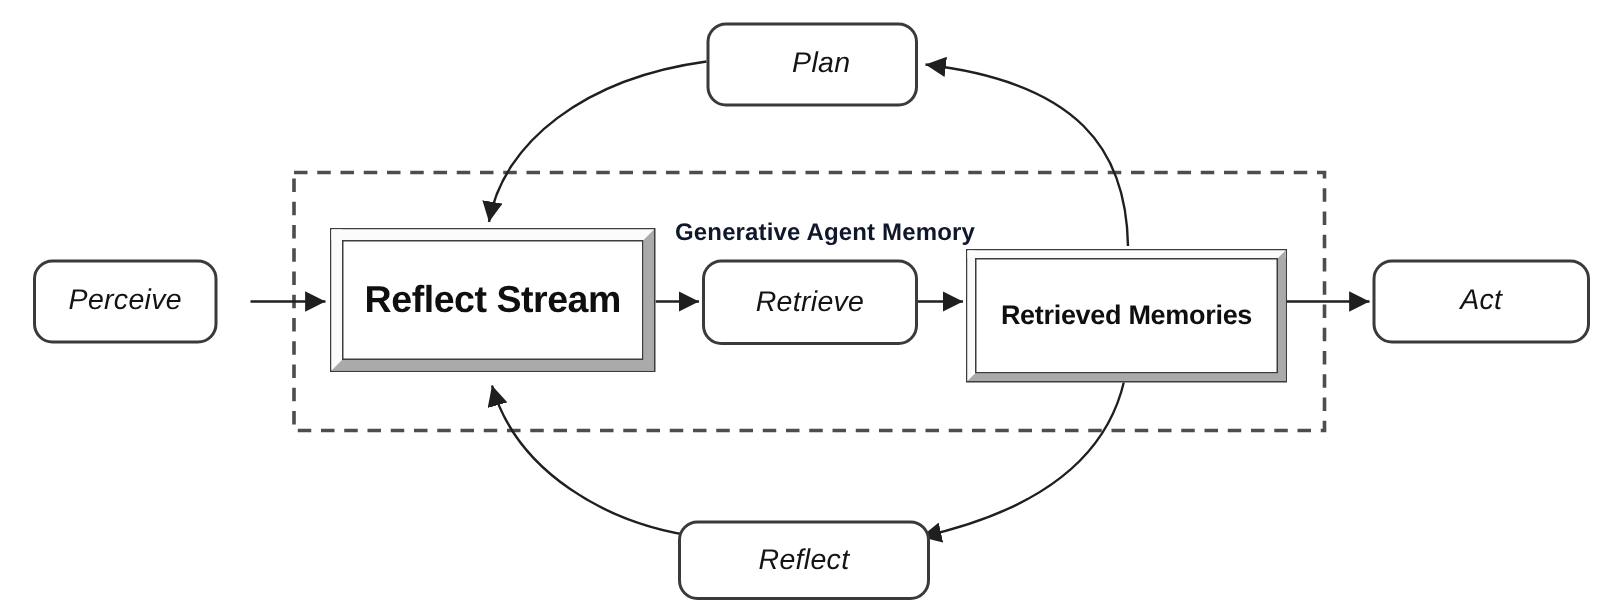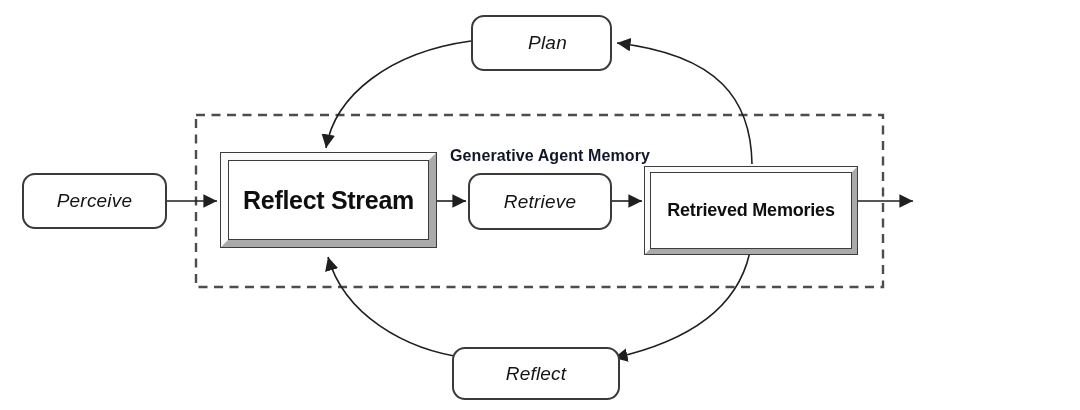--- a/index.html
+++ b/index.html
@@ -29,21 +29,21 @@
     border-radius: 13px;
     display: flex;
     align-items: center;
     justify-content: center;
     font-style: italic;
     font-size: 19px;
     font-weight: 500;
     color: #141414;
     letter-spacing: 0.2px;
   }
-  .pill-perceive { left: 22px;  top: 173px; width: 145px; height: 56px; justify-content: center; }
+  .pill-perceive { left: 22px;  top: 173px; width: 123px; height: 56px; justify-content: center; }
   .pill-plan     { left: 471px; top: 15px;  width: 141px; height: 56px; padding-left: 12px; }
   .pill-retrieve { left: 468px; top: 173px; width: 144px; height: 57px; }
   .pill-act      { left: 915px; top: 173px; width: 145px; height: 56px; }
   .pill-reflect  { left: 452px; top: 332px; width: 168px; height: 53px; margin-top: 15px; }
 
   
   .frame {
     position: absolute;
     box-sizing: border-box;
     border: 1px solid #3c3c3c;
@@ -118,20 +118,23 @@
   </div>
 
   <div class="pill pill-plan">
     <span>Plan</span>
   </div>
 
   <div class="pill pill-retrieve">
     <span>Retrieve</span>
   </div>
 
+  <div class="pill pill-act">
+    <span>Act</span>
+  </div>
 
   <div class="pill pill-reflect">
     <span>Reflect</span>
   </div>
 
   <div class="frame frame-ms">
     <div class="bevel"></div>
     <div class="frame-inner">Reflect Stream</div>
   </div>
 

